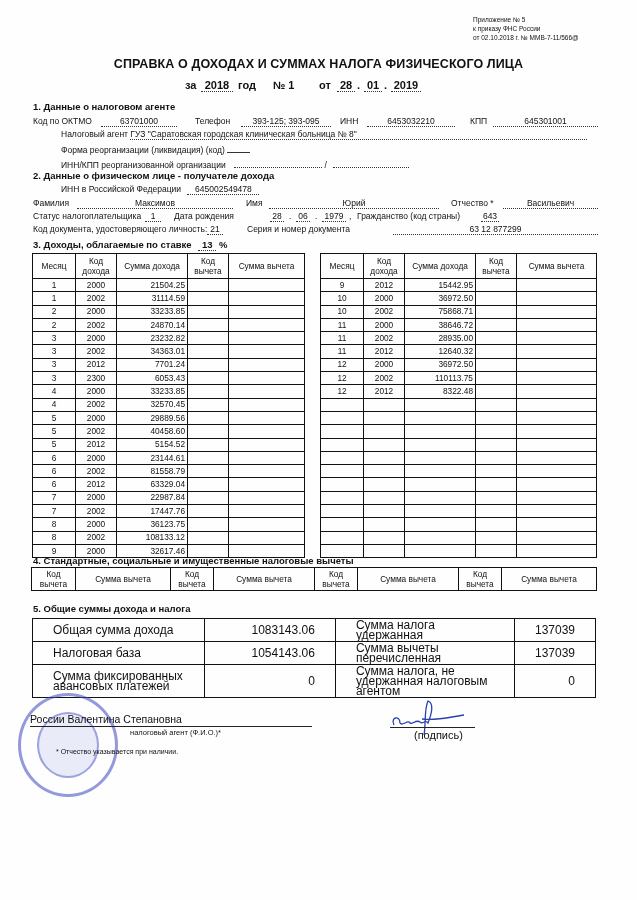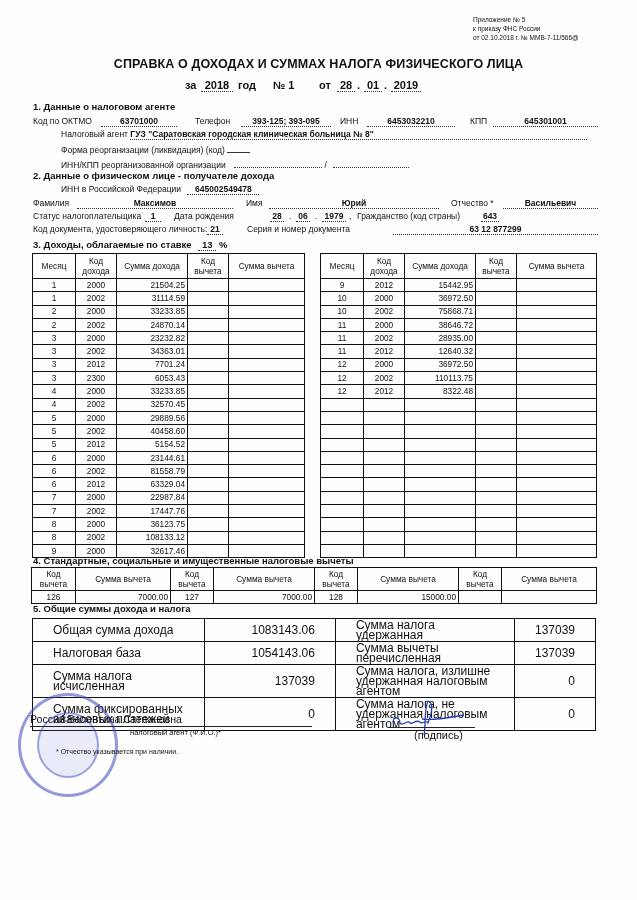--- a/index.html
+++ b/index.html
@@ -5,21 +5,21 @@
   html, body { margin:0; padding:0; }
   body { width:637px; height:900px; background:#fefefe; position:relative; overflow:hidden;
          font-family:"Liberation Sans", sans-serif; color:#111; }
   .abs { position:absolute; }
   .appendix { left:473px; top:15px; font-size:6.5px; line-height:9px; }
   .title { left:0; width:637px; top:57px; text-align:center; font-size:12.5px; font-weight:bold; letter-spacing:0.1px; }
   .subtitle { left:0; width:637px; top:79px; font-size:11px; font-weight:bold; }
   .dot { display:inline-block; border-bottom:1px dotted #333; text-align:center; padding:0 2px; }
   .h { font-size:9.5px; font-weight:bold; }
   .row { font-size:8.5px; white-space:nowrap;padding-left:28px; }
-  .fill { display:inline-block; border-bottom:1px dotted #333; text-align:center;font-weight:bold; }
+  .fill { display:inline-block; border-bottom:1px dotted #333; text-align:center; }
   table { border-collapse:collapse; }
   .inc td { border:1.4px solid #111; font-size:8.3px; height:12.3px; padding:0 2px; line-height:11px; }
   .inc th { border:1.4px solid #111; font-size:8.3px; font-weight:normal; line-height:10px; padding:1px 2px; height:22px; }
   .c { text-align:center; } .r { text-align:right; }
   .ded td, .ded th { border:1.4px solid #111; font-size:8.3px; font-weight:normal; line-height:10px; padding:1px 2px; }
   .sum td { border:1.4px solid #111; font-size:12px; line-height:10px; padding:1px 20px; }
   .stamp { left:18px; top:693px; width:100px; height:104px; border-radius:50%;
            border:3px solid rgba(60,70,190,0.55); box-sizing:border-box; }
   .stamp::after { content:""; position:absolute; left:16px; top:16px; right:16px; bottom:16px; border-radius:50%;
            border:2px solid rgba(60,70,190,0.45); background:rgba(90,100,210,0.12); }
@@ -440,56 +440,40 @@
   <tbody>
       <tr>
     <th style="width:39px">Код вычета</th>
     <th style="width:90px">Сумма вычета</th>
     <th style="width:38px">Код вычета</th>
     <th style="width:96px">Сумма вычета</th>
     <th style="width:38px">Код вычета</th>
     <th style="width:96px">Сумма вычета</th>
     <th style="width:38px">Код вычета</th>
     <th>Сумма вычета</th>
-  </tr>
-  <tr style="height:13px">
-    <td class="c">126</td>
-    <td class="r">7000.00</td>
-    <td class="c">127</td>
-    <td class="r">7000.00</td>
-    <td class="c">128</td>
-    <td class="r">15000.00</td>
-    <td class="c"></td>
-    <td class="r"></td>
   </tr>
 </tbody>
   </table>
 
 <div class="abs h" style="left:33px;top:603px">5. Общие суммы дохода и налога</div>
 <table class="abs sum" style="left:32px;top:618px;width:564px">
   <tbody>
       <tr style="height:13px">
     <td style="width:150px">Общая сумма дохода</td>
     <td class="r" style="width:102px">1083143.06</td>
     <td style="width:162px">Сумма налога удержанная</td>
     <td class="r">137039</td>
   </tr>
   <tr style="height:13px">
     <td>Налоговая база</td>
     <td class="r">1054143.06</td>
     <td>Сумма вычеты перечисленная</td>
     <td class="r">137039</td>
   </tr>
   <tr style="height:24px">
-    <td>Сумма налога исчисленная</td>
-    <td class="r">137039</td>
-    <td>Сумма налога, излишне удержанная налоговым агентом</td>
-    <td class="r">0</td>
-  </tr>
-  <tr style="height:24px">
     <td>Сумма фиксированных авансовых платежей</td>
     <td class="r">0</td>
     <td>Сумма налога, не удержанная налоговым агентом</td>
     <td class="r">0</td>
   </tr>
 </tbody>
   </table>
 
 <div class="abs stamp"></div>
 <div class="abs" style="left:30px;top:713px;font-size:10.5px">России Валентина Степановна</div>

